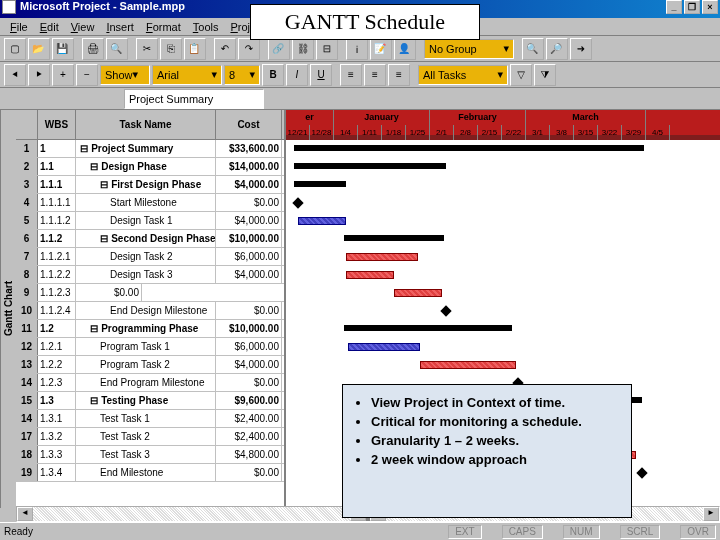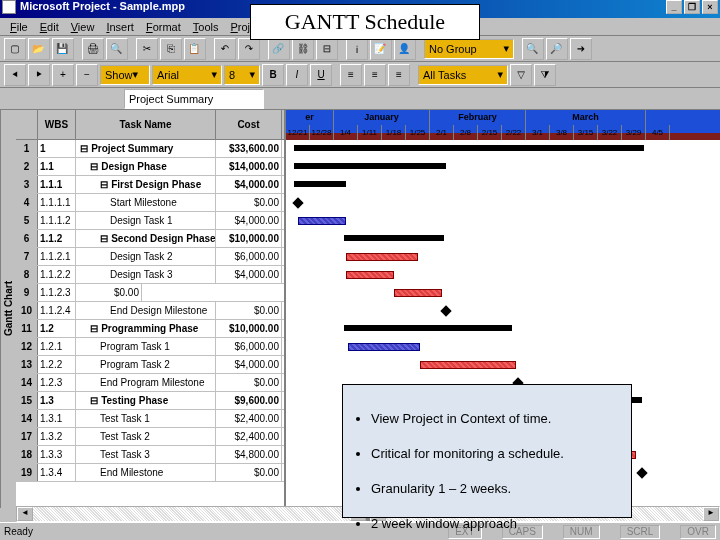--- a/index.html
+++ b/index.html
@@ -25,38 +25,38 @@
 .grid{width:270px;border-right:2px solid #808080;overflow:hidden}
 .ghdr{display:flex;background:#c0c0c0;height:30px;border-bottom:1px solid #808080}
 .ghdr div{border-right:1px solid #808080;font-size:10px;font-weight:bold;display:flex;align-items:center;justify-content:center;padding:0 2px}
 .gc-n{width:22px}.gc-w{width:38px}.gc-t{width:140px}.gc-c{width:66px}
 .grow{display:flex;height:18px;border-bottom:1px solid #c0c0c0;font-size:10px}
 .grow div{border-right:1px solid #c0c0c0;display:flex;align-items:center;padding:0 2px;overflow:hidden;white-space:nowrap}
 .grow .gc-n{background:#c0c0c0;justify-content:center;font-weight:bold;border-right:1px solid #808080}
 .grow .gc-c{justify-content:flex-end}
 .grow.bold{font-weight:bold}
 .gantt{flex:1;position:relative;overflow:hidden}
-.thdr{height:30px;background:#1d4ed8;border-bottom:7px solid #7f1d1d;position:relative}
+.thdr{height:30px;background:#b91c1c;border-bottom:5px solid #7f1d1d;position:relative}
 .thdr-months{display:flex;height:15px;font-size:9px}
 .thdr-months div{border-right:1px solid #808080;text-align:center;font-weight:bold;line-height:15px}
 .thdr-days{display:flex;height:15px;font-size:8px}
 .thdr-days div{border-right:1px solid #808080;text-align:center;line-height:15px;width:24px;overflow:hidden}
 .gbody{position:relative}
 .gbar{position:absolute;height:8px}
 .gbar.summary{background:#000;height:6px}
 .gbar.summary::before,.gbar.summary::after{content:'';position:absolute;top:0;width:0;height:0;border-top:6px solid #000}
 .gbar.summary::before{left:0;border-right:5px solid transparent}
 .gbar.summary::after{right:0;border-left:5px solid transparent}
 .gbar.blue{background:repeating-linear-gradient(45deg,#4040c0,#4040c0 2px,#6060e0 2px,#6060e0 4px);border:1px solid #000080}
 .gbar.red{background:repeating-linear-gradient(45deg,#e04040,#e04040 2px,#f06060 2px,#f06060 4px);border:1px solid #800000}
 .milestone{position:absolute;width:8px;height:8px;background:#000;transform:rotate(45deg)}
 .overlay-title{position:absolute;top:4px;left:250px;width:230px;height:36px;background:#fff;border:1px solid #000;font-family:'Times New Roman',serif;font-size:22px;text-align:center;line-height:34px;z-index:100}
 .overlay-notes{position:absolute;top:384px;left:342px;width:290px;height:134px;background:#dce5f0;border:1px solid #000;font-family:'Times New Roman',serif;font-size:13px;padding:6px 12px;z-index:100}
 .overlay-notes ul{list-style:disc;padding-left:16px}
-.overlay-notes li{margin:20px 0;font-weight:normal}
+.overlay-notes li{margin:4px 0;font-weight:bold}
 .statusbar{position:absolute;bottom:0;left:0;right:0;height:18px;background:#c0c0c0;border-top:1px solid #fff;display:flex;align-items:center;font-size:10px;padding:0 4px}
 .statusbar .spacer{flex:1}
 .statusbar .cell{border:1px inset #fff;padding:0 6px;height:14px;line-height:12px;margin-left:20px;color:#808080}
 .hscroll{position:absolute;bottom:18px;left:16px;right:0;height:16px;background:#c0c0c0;border:1px inset #fff;display:flex}
 .hscroll .sbtn{width:16px;height:14px;background:#c0c0c0;border:1px outset #fff;font-size:8px;text-align:center}
 .hscroll .track{flex:1;background:repeating-linear-gradient(45deg,#ddd,#ddd 1px,#fff 1px,#fff 2px)}
 </style>
 </head>
 <body>
 

